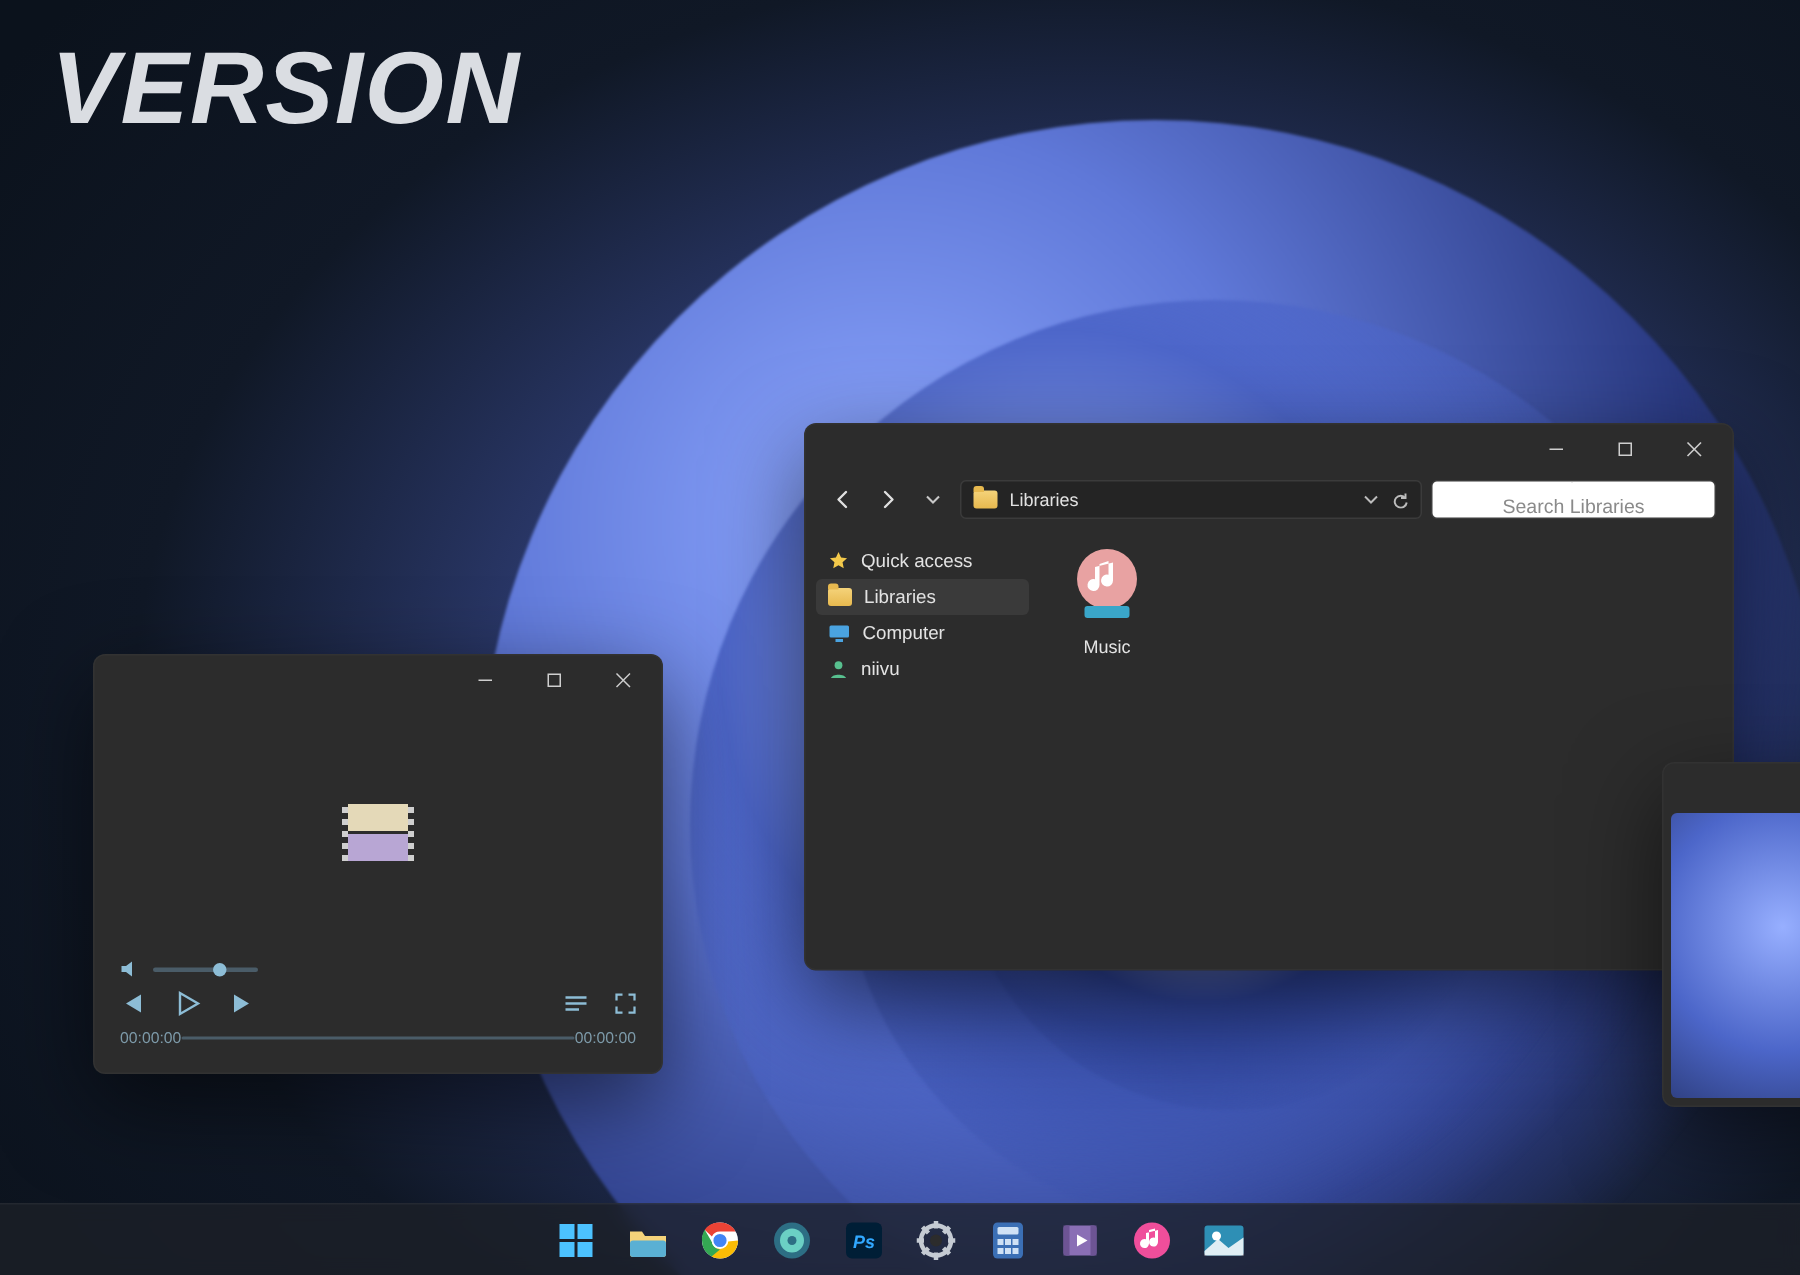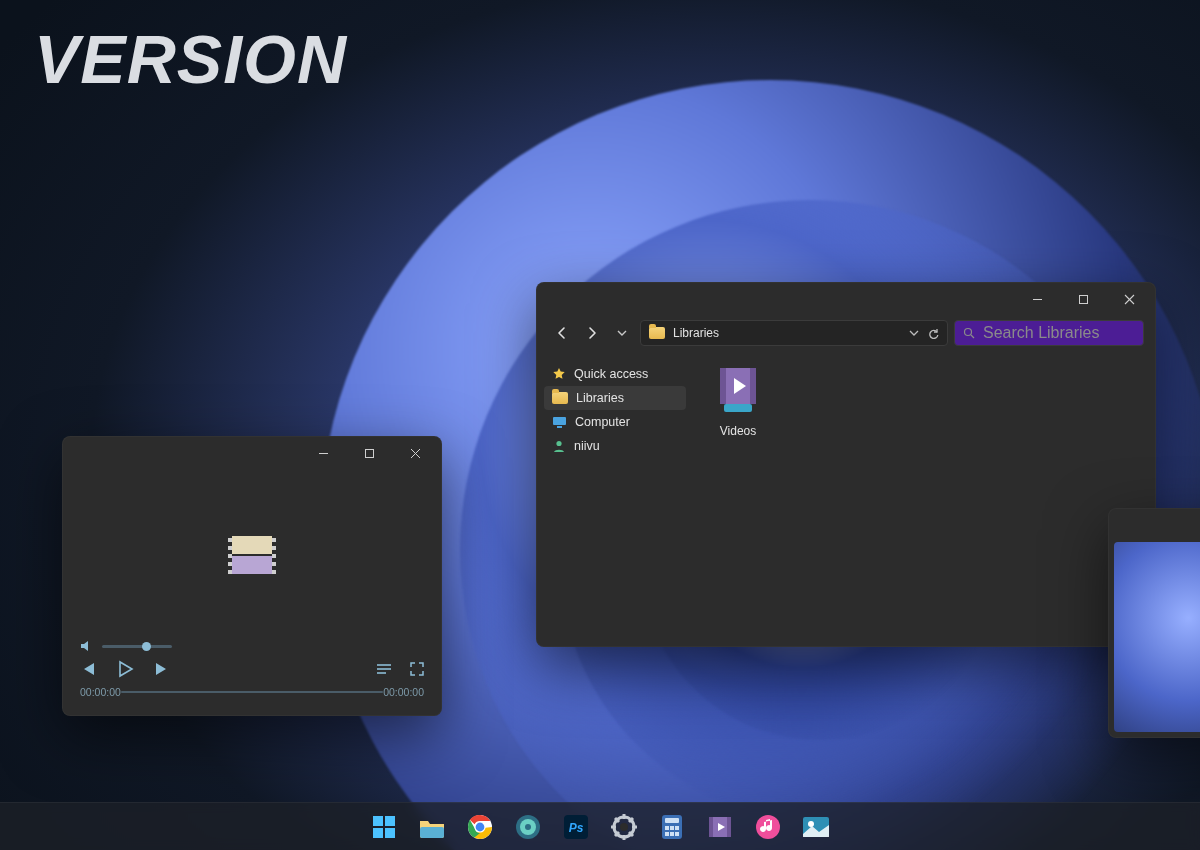--- a/index.html
+++ b/index.html
@@ -50,22 +50,22 @@
     display: flex; align-items: center; gap: 6px; padding: 4px 12px 8px 14px;
   }
   .navbtn { width: 24px; height: 24px; display:flex; align-items:center; justify-content:center; color:#d5d5d5; }
   .locbar {
     flex:1; height:26px; background:#242424; border:1px solid #3b3b3b; border-radius:4px;
     display:flex; align-items:center; padding:0 8px; gap:8px; font-size:12px; color:#e2e2e2;
     position:relative;
   }
   .locbar .chev { margin-left:auto; color:#b8b8b8; display:flex; gap:8px; align-items:center;}
   .searchbar {
-    width: 190px; height:26px; background:#4c1d95; border:1px solid #3b3b3b; border-radius:4px;
-    display:flex; align-items:center; padding:0 8px; gap:8px; font-size:16px; color:#8a8a8a;
+    width: 190px; height:26px; background:#ffffff; border:1px solid #3b3b3b; border-radius:4px;
+    display:flex; align-items:center; padding:0 8px; gap:8px; font-size:13px; color:#8a8a8a;flex-direction:column;
   }
   .explorer .body { display:flex; height: calc(100% - 34px - 40px); }
   .sidebar { width: 158px; padding: 8px 8px; font-size: 12.5px; }
   .sidebar .item { display:flex; align-items:center; gap:8px; padding:5px 8px; border-radius:4px; color:#e3e3e3; }
   .sidebar .item.sel { background:#3a3a3a; }
   .content { flex:1; padding: 8px 4px; display:flex; gap:30px; align-items:flex-start; }
   .libitem { width:80px; text-align:center; font-size:12px; color:#e4e4e4; }
   .libitem .thumb { width:56px; height:56px; margin:0 auto 6px; display:flex; align-items:center; justify-content:center; }
 
   
@@ -195,29 +195,27 @@
         <svg width="14" height="14">
             <circle cx="7" cy="4.5" r="2.6" fill="#58c08f"></circle>
             <path d="M2 13c1-3 9-3 10 0z" fill="#58c08f"></path>
           </svg>
         <span>niivu</span>
       </div>
     </div>
     <div class="content">
       <div class="libitem">
         <div class="thumb">
-          <svg width="48" height="52">
-              <rect x="6" y="4" width="36" height="36" rx="3" fill="#8a6fb5"></rect>
-              <rect x="6" y="4" width="6" height="36" fill="#6d5494"></rect>
-              <rect x="36" y="4" width="6" height="36" fill="#6d5494"></rect>
-              <path d="M20 14v16l12-8z" fill="#fff"></path>
-              <rect x="10" y="40" width="28" height="8" rx="2" fill="#3aa6c9"></rect>
+          <svg width="50" height="52">
+              <circle cx="25" cy="22" r="20" fill="#e8a2a2"></circle>
+              <path d="M20 12v14a4 4 0 1 1-3-3.8V14l12-3v12a4 4 0 1 1-3-3.8V10z" fill="#fff"></path>
+              <rect x="10" y="40" width="30" height="8" rx="2" fill="#3aa6c9"></rect>
             </svg>
         </div>
-        <div>Videos</div>
+        <div>Music</div>
       </div>
     </div>
   </div>
 </div>
 
 <div class="window player">
   <div class="titlebar">
     <div class="winbtn">
         <svg width="11" height="11">
           <line x1="1" y1="5.5" x2="10" y2="5.5" stroke="#cfcfcf"></line>

